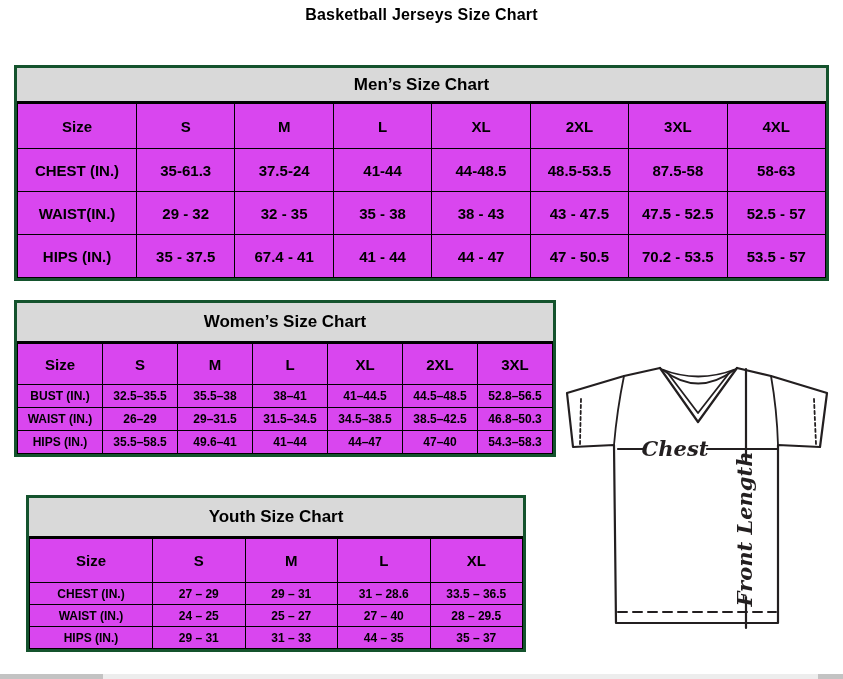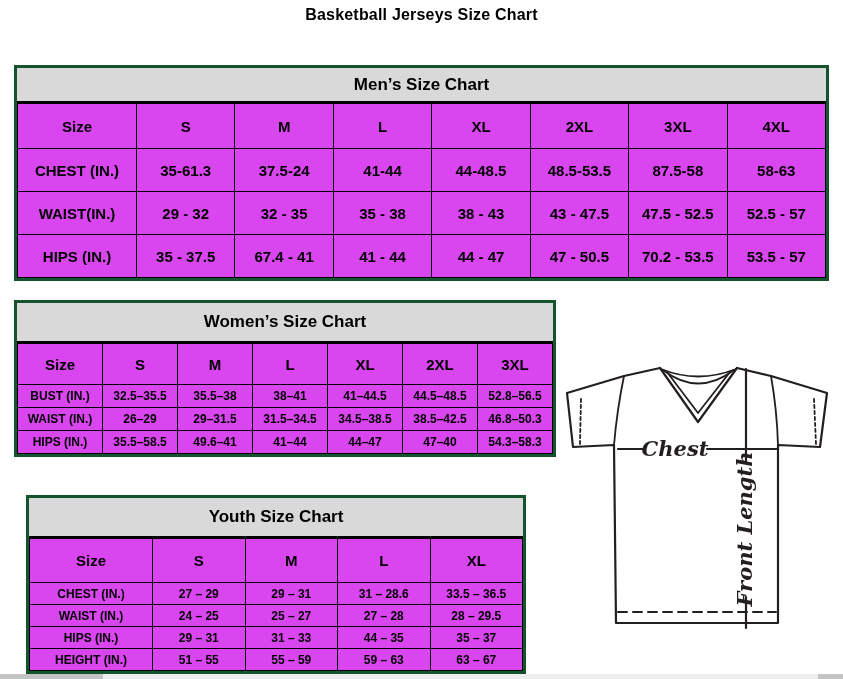--- a/index.html
+++ b/index.html
@@ -173,37 +173,30 @@
           <th>CHEST (IN.)</th>
           <td>27 – 29</td>
           <td>29 – 31</td>
           <td>31 – 28.6</td>
           <td>33.5 – 36.5</td>
         </tr>
         <tr>
           <th>WAIST (IN.)</th>
           <td>24 – 25</td>
           <td>25 – 27</td>
-          <td>27 – 28</td>
+          <td>27 – 40</td>
           <td>28 – 29.5</td>
         </tr>
         <tr>
           <th>HIPS (IN.)</th>
           <td>29 – 31</td>
           <td>31 – 33</td>
           <td>44 – 35</td>
           <td>35 – 37</td>
         </tr>
-        <tr>
-          <th>HEIGHT (IN.)</th>
-          <td>51 – 55</td>
-          <td>55 – 59</td>
-          <td>59 – 63</td>
-          <td>63 – 67</td>
-        </tr>
       </tbody>
     </table>
 </div>
 
 <svg class="jersey" viewBox="0 0 287 305" xmlns="http://www.w3.org/2000/svg">
   <g fill="none" stroke="#231f20" stroke-width="2.2" stroke-linejoin="round" stroke-linecap="round">
 
     <path d="M104,8 L68,16 L11,33 L17,87 L58,85 L60,263 L222,263 L222,85 L264,87 L271,33 L215,16 L181,8"></path>
 
     <path d="M104,8 L142,62 L181,8"></path>

